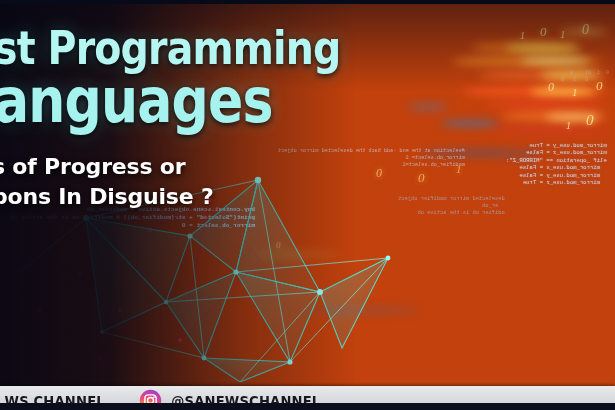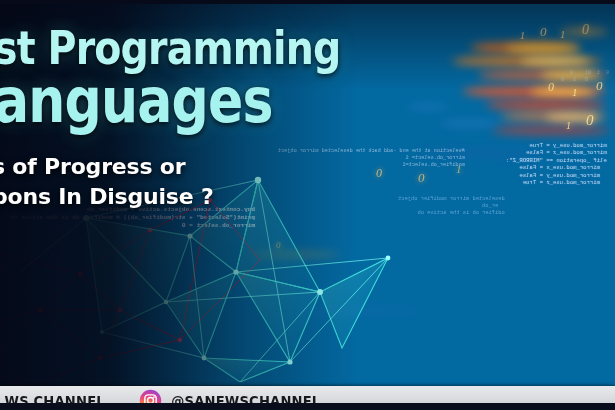--- a/index.html
+++ b/index.html
@@ -3,21 +3,21 @@
 <meta charset="utf-8">
 <style>
   * { margin:0; padding:0; box-sizing:border-box; }
   html,body { background:#000; }
   body { font-family:"Liberation Sans", sans-serif; }
 
   .stage {
     position:relative;
     width:615px; height:410px;
     overflow:hidden;
-    background:#0369a1;
+    background:#c2410c;
   }
 
   
   .bg-base {
     position:absolute; inset:0;
     background:
       radial-gradient(ellipse 60% 70% at 88% 22%, rgba(14,78,140,.85) 0%, rgba(7,30,66,0) 70%),
       radial-gradient(ellipse 50% 55% at 62% 55%, rgba(12,58,112,.6) 0%, rgba(6,18,46,0) 72%),
       linear-gradient(115deg,#0a0d22 0%, #0c1330 35%, #0d2548 62%, #10396b 82%, #0c2palette 100%),
       linear-gradient(115deg,#0a0d22 0%, #0c1330 35%, #0d2548 62%, #10396b 82%, #0b2145 100%);

